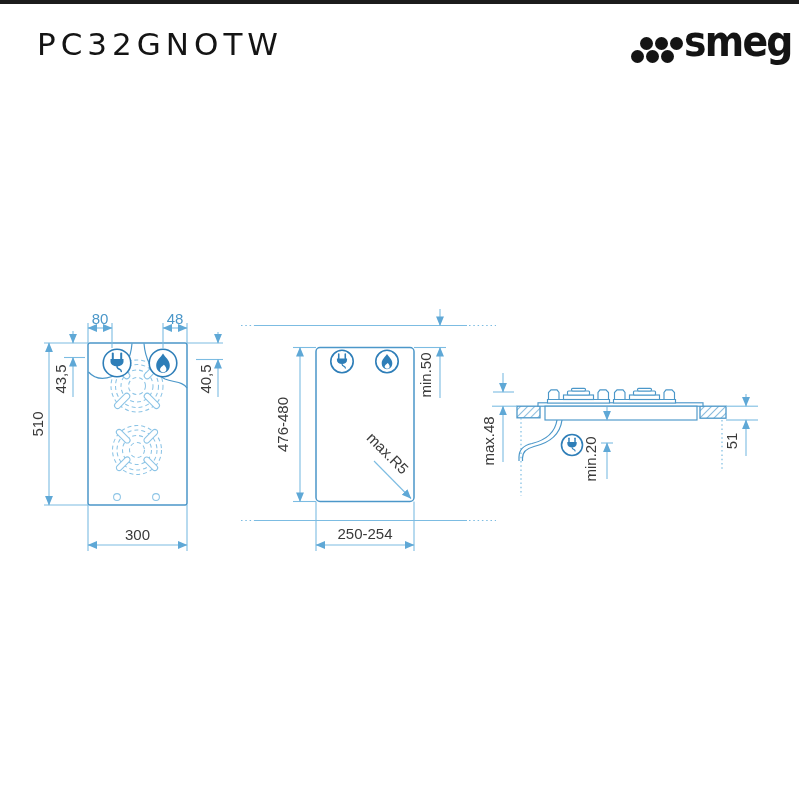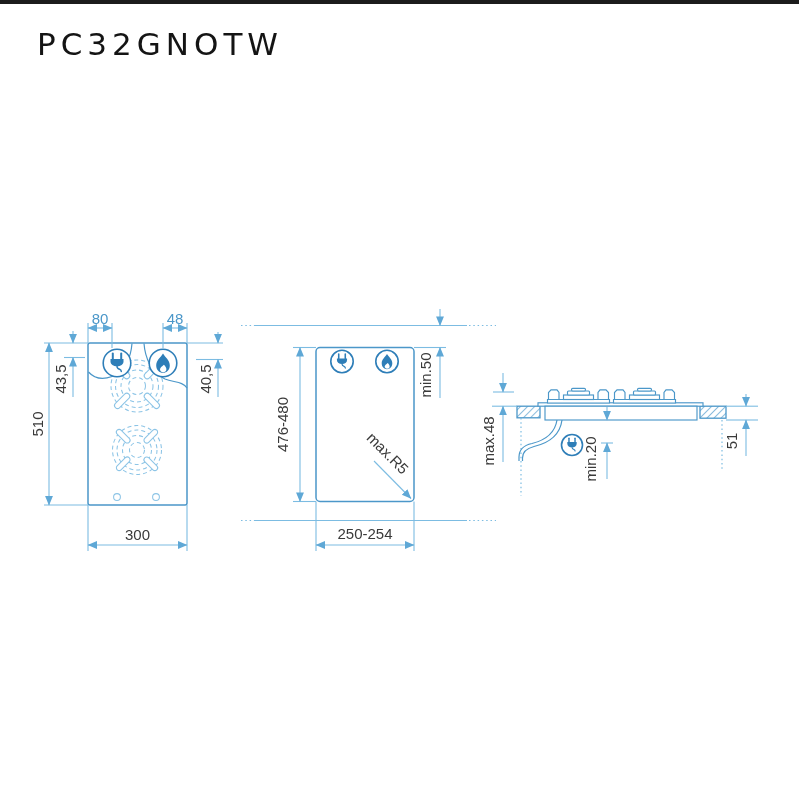--- a/index.html
+++ b/index.html
@@ -30,20 +30,29 @@
   text.dimblue{fill:#4b97c9;}
 </style>
 </head>
 <body>
 
 <div id="stage">
   <div id="topbar"></div>
 
   <div id="model-title">PC32GNOTW</div>
 
+  <div id="logo">
+    <span class="dot" style="left:10px;top:9px;"></span>
+    <span class="dot" style="left:25px;top:9px;"></span>
+    <span class="dot" style="left:40px;top:9px;"></span>
+    <span class="dot" style="left:1px;top:22px;"></span>
+    <span class="dot" style="left:16px;top:22px;"></span>
+    <span class="dot" style="left:31px;top:22px;"></span>
+    <span id="logo-text">smeg</span>
+  </div>
 
   <svg width="799" height="799" viewBox="0 0 799 799">
     <defs>
       <marker id="arrow" viewBox="0 0 10 10" refX="9.2" refY="5" markerWidth="9" markerHeight="9" orient="auto-start-reverse">
         <path d="M0,1 L9.6,5 L0,9 z" fill="#5fa8d6"></path>
       </marker>
       <pattern id="hatch" width="5" height="5" patternUnits="userSpaceOnUse" patternTransform="rotate(45)">
         <line x1="0" y1="0" x2="0" y2="5" stroke="#4b97c9" stroke-width="1.3"></line>
       </pattern>
       <g id="plugGlyph">

